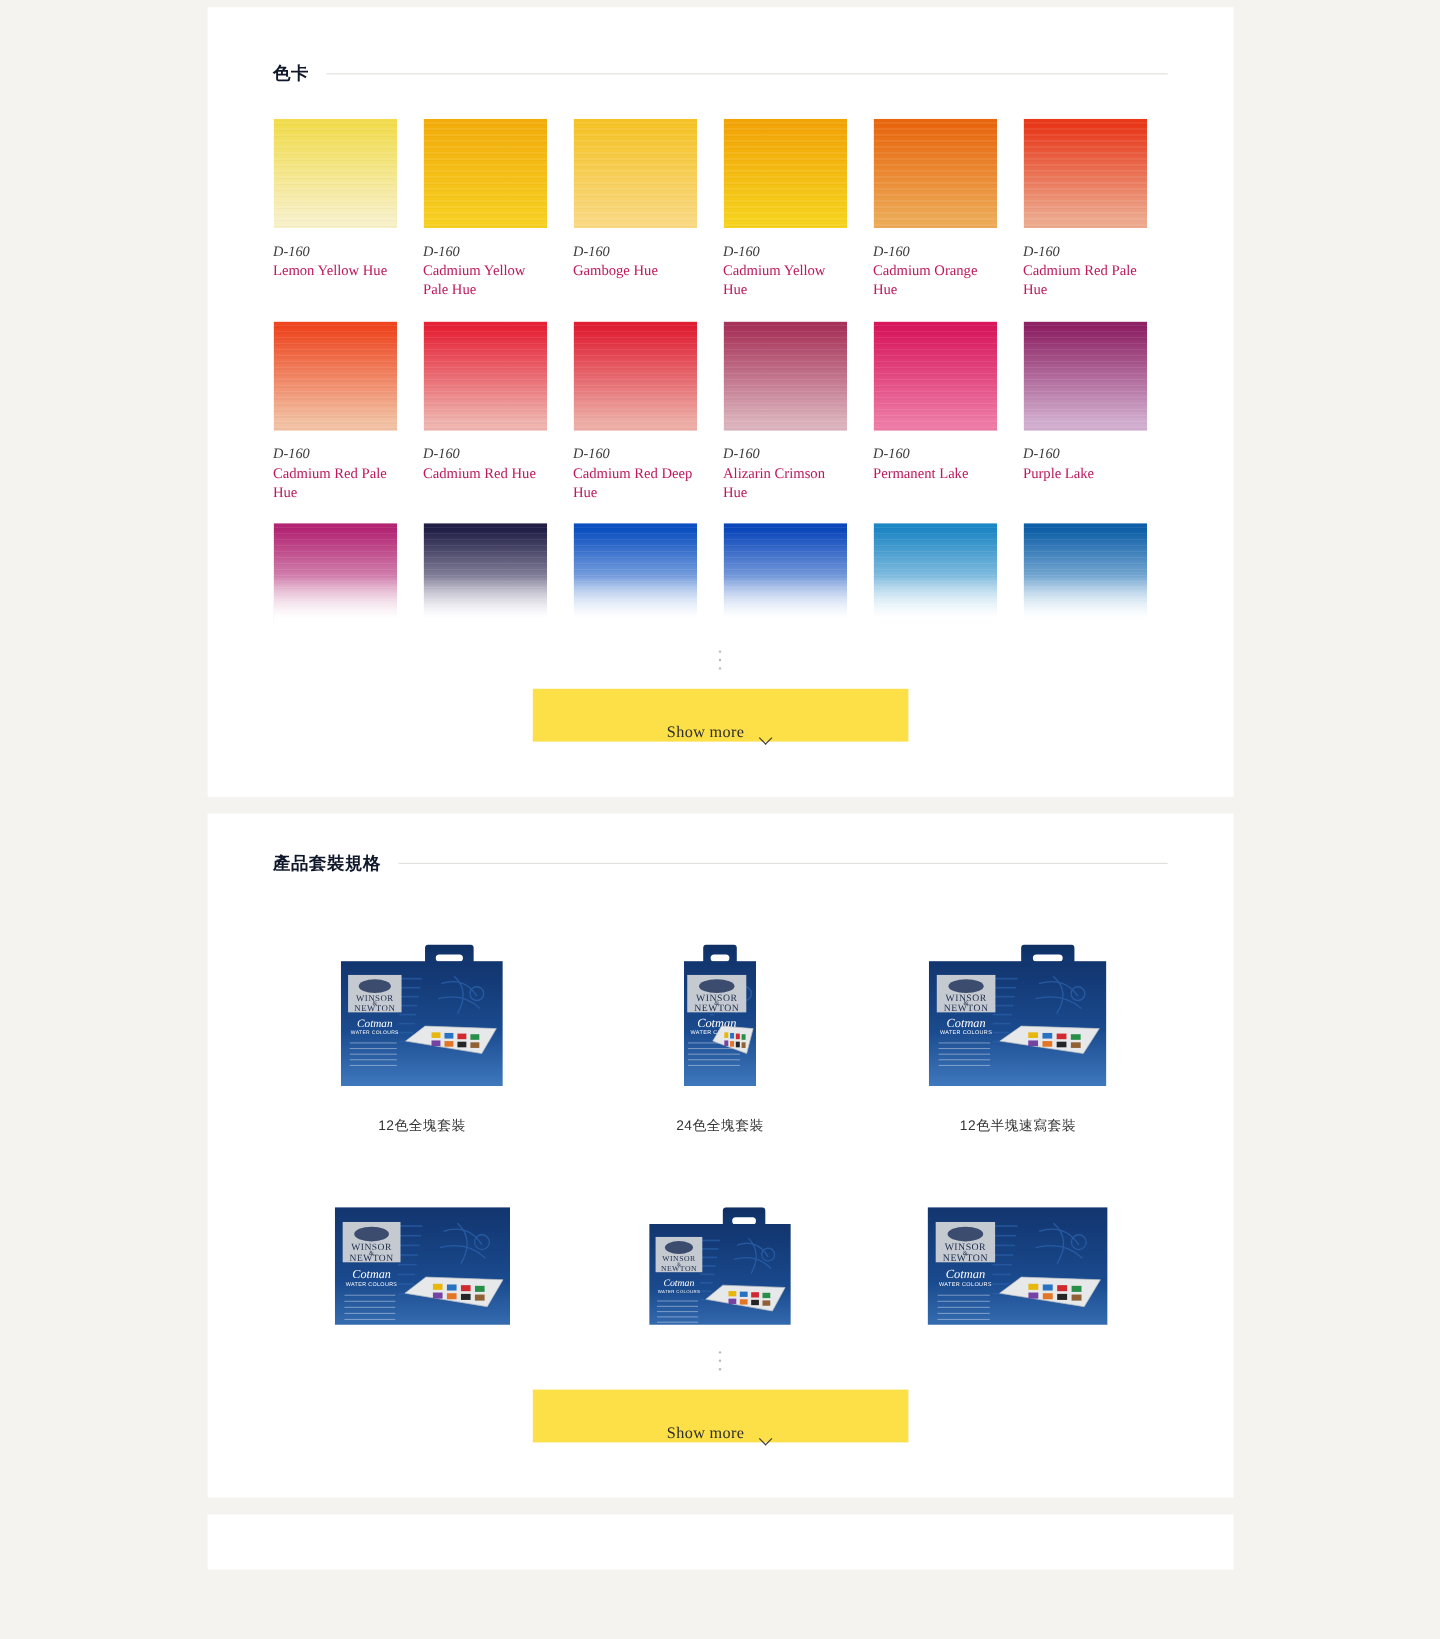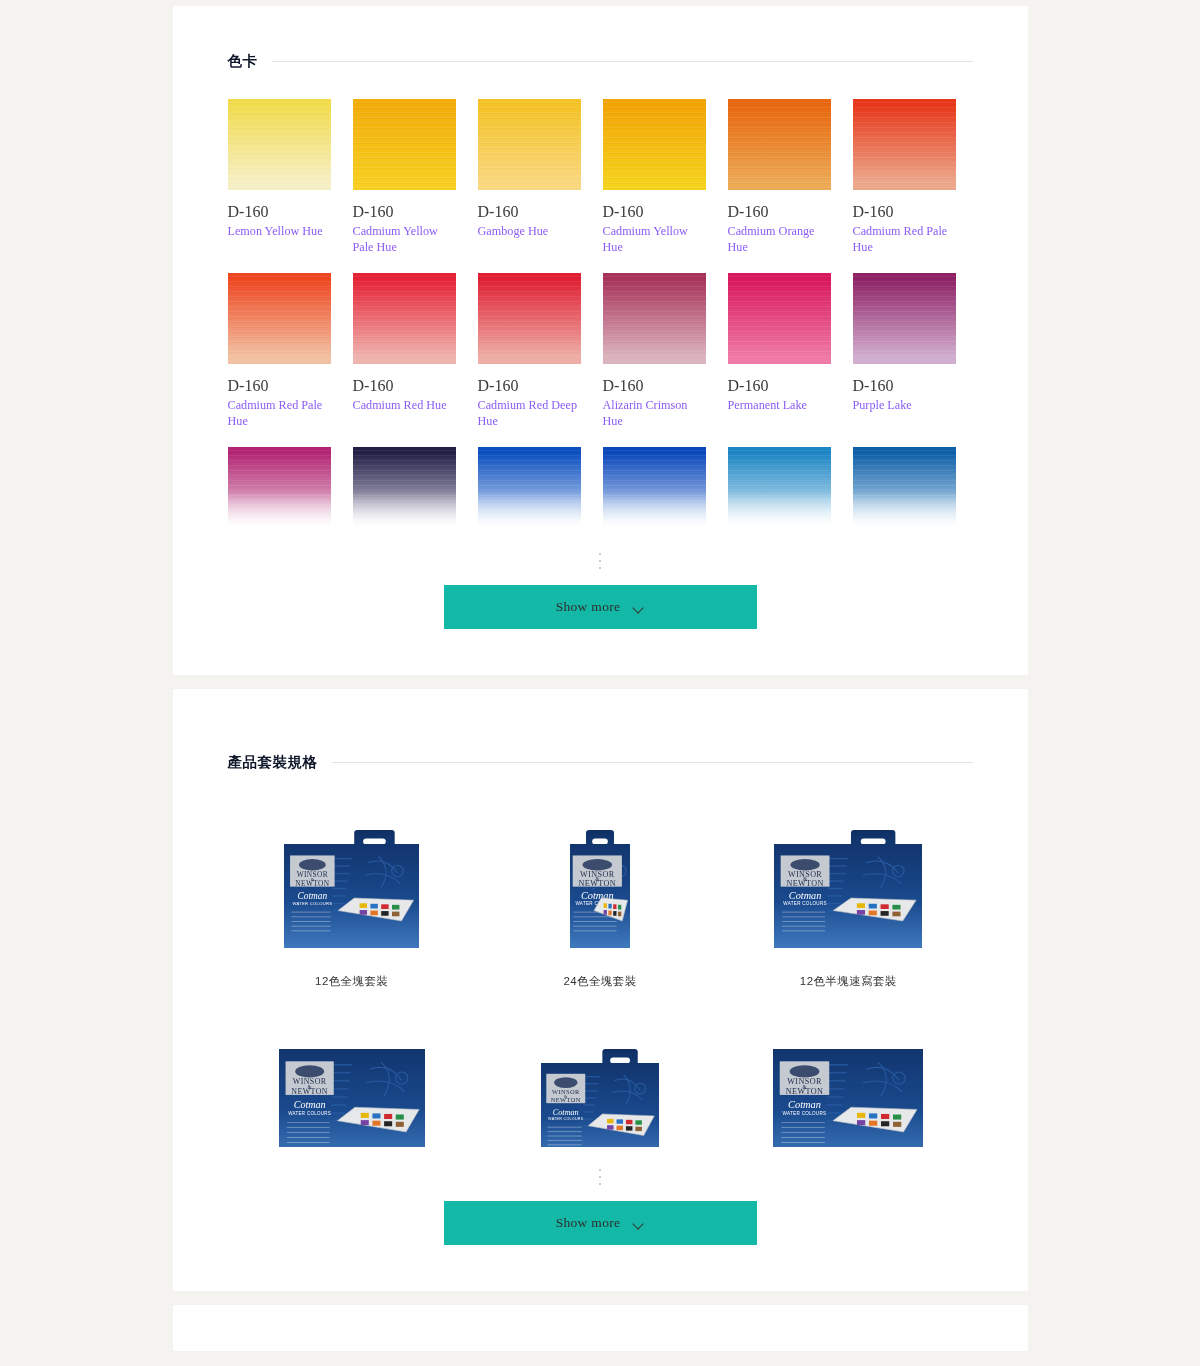--- a/index.html
+++ b/index.html
@@ -95,27 +95,28 @@
     );
     pointer-events: none;
   }
 
   .swatch-label {
     padding-top: 11px;
     padding-bottom: 18px;
     font-family: "Liberation Serif", serif;
   }
   .swatch-code {
-    font-size: 16px;
+    font-style: italic;
+    font-size: 12px;
     color: #3a3a3a;
     line-height: 1.35;
   }
   .swatch-name {
     font-size: 12.2px;
-    color: #8b5cf6;
+    color: #be185d;
     line-height: 1.33;
   }
 
   
   .swatch-row-clipped {
     height: 84px;
     overflow: hidden;
     position: relative;
   }
   .swatch-row-clipped .fade {
@@ -139,24 +140,24 @@
     width: 2px;
     height: 2px;
     background: #b9b8b4;
     border-radius: 50%;
   }
 
   .show-more {
     width: 313px;
     height: 44px;
     margin: 0 auto 46px auto;
-    background: #14b8a6;
+    background: #fde047;
     border: none;
     display: flex;
-    align-items: center;
+    align-items: flex-end;
     justify-content: center;
     gap: 13px;
     cursor: pointer;
   }
   .show-more .sm-label {
     font-family: "Liberation Serif", serif;
     font-size: 13.5px;
     color: #2e2e2e;
     letter-spacing: .3px;
   }
@@ -398,21 +399,21 @@
 
       <button class="show-more">
         <span class="sm-label">Show more</span>
         <span class="chev"></span>
       </button>
 
     </div>
   </section>
 
   <section class="card">
-    <div class="card-inner" style="padding-top:64px;">
+    <div class="card-inner" style="padding-top:32px;">
 
       <div class="section-head" style="margin-bottom:44px;">
         <span class="title">產品套裝規格</span>
         <span class="rule"></span>
       </div>
 
       <div class="product-grid">
           <div class="product-cell">
             <div class="product-img-wrap">
 <svg width="135" height="118" viewBox="0 0 135 118">

